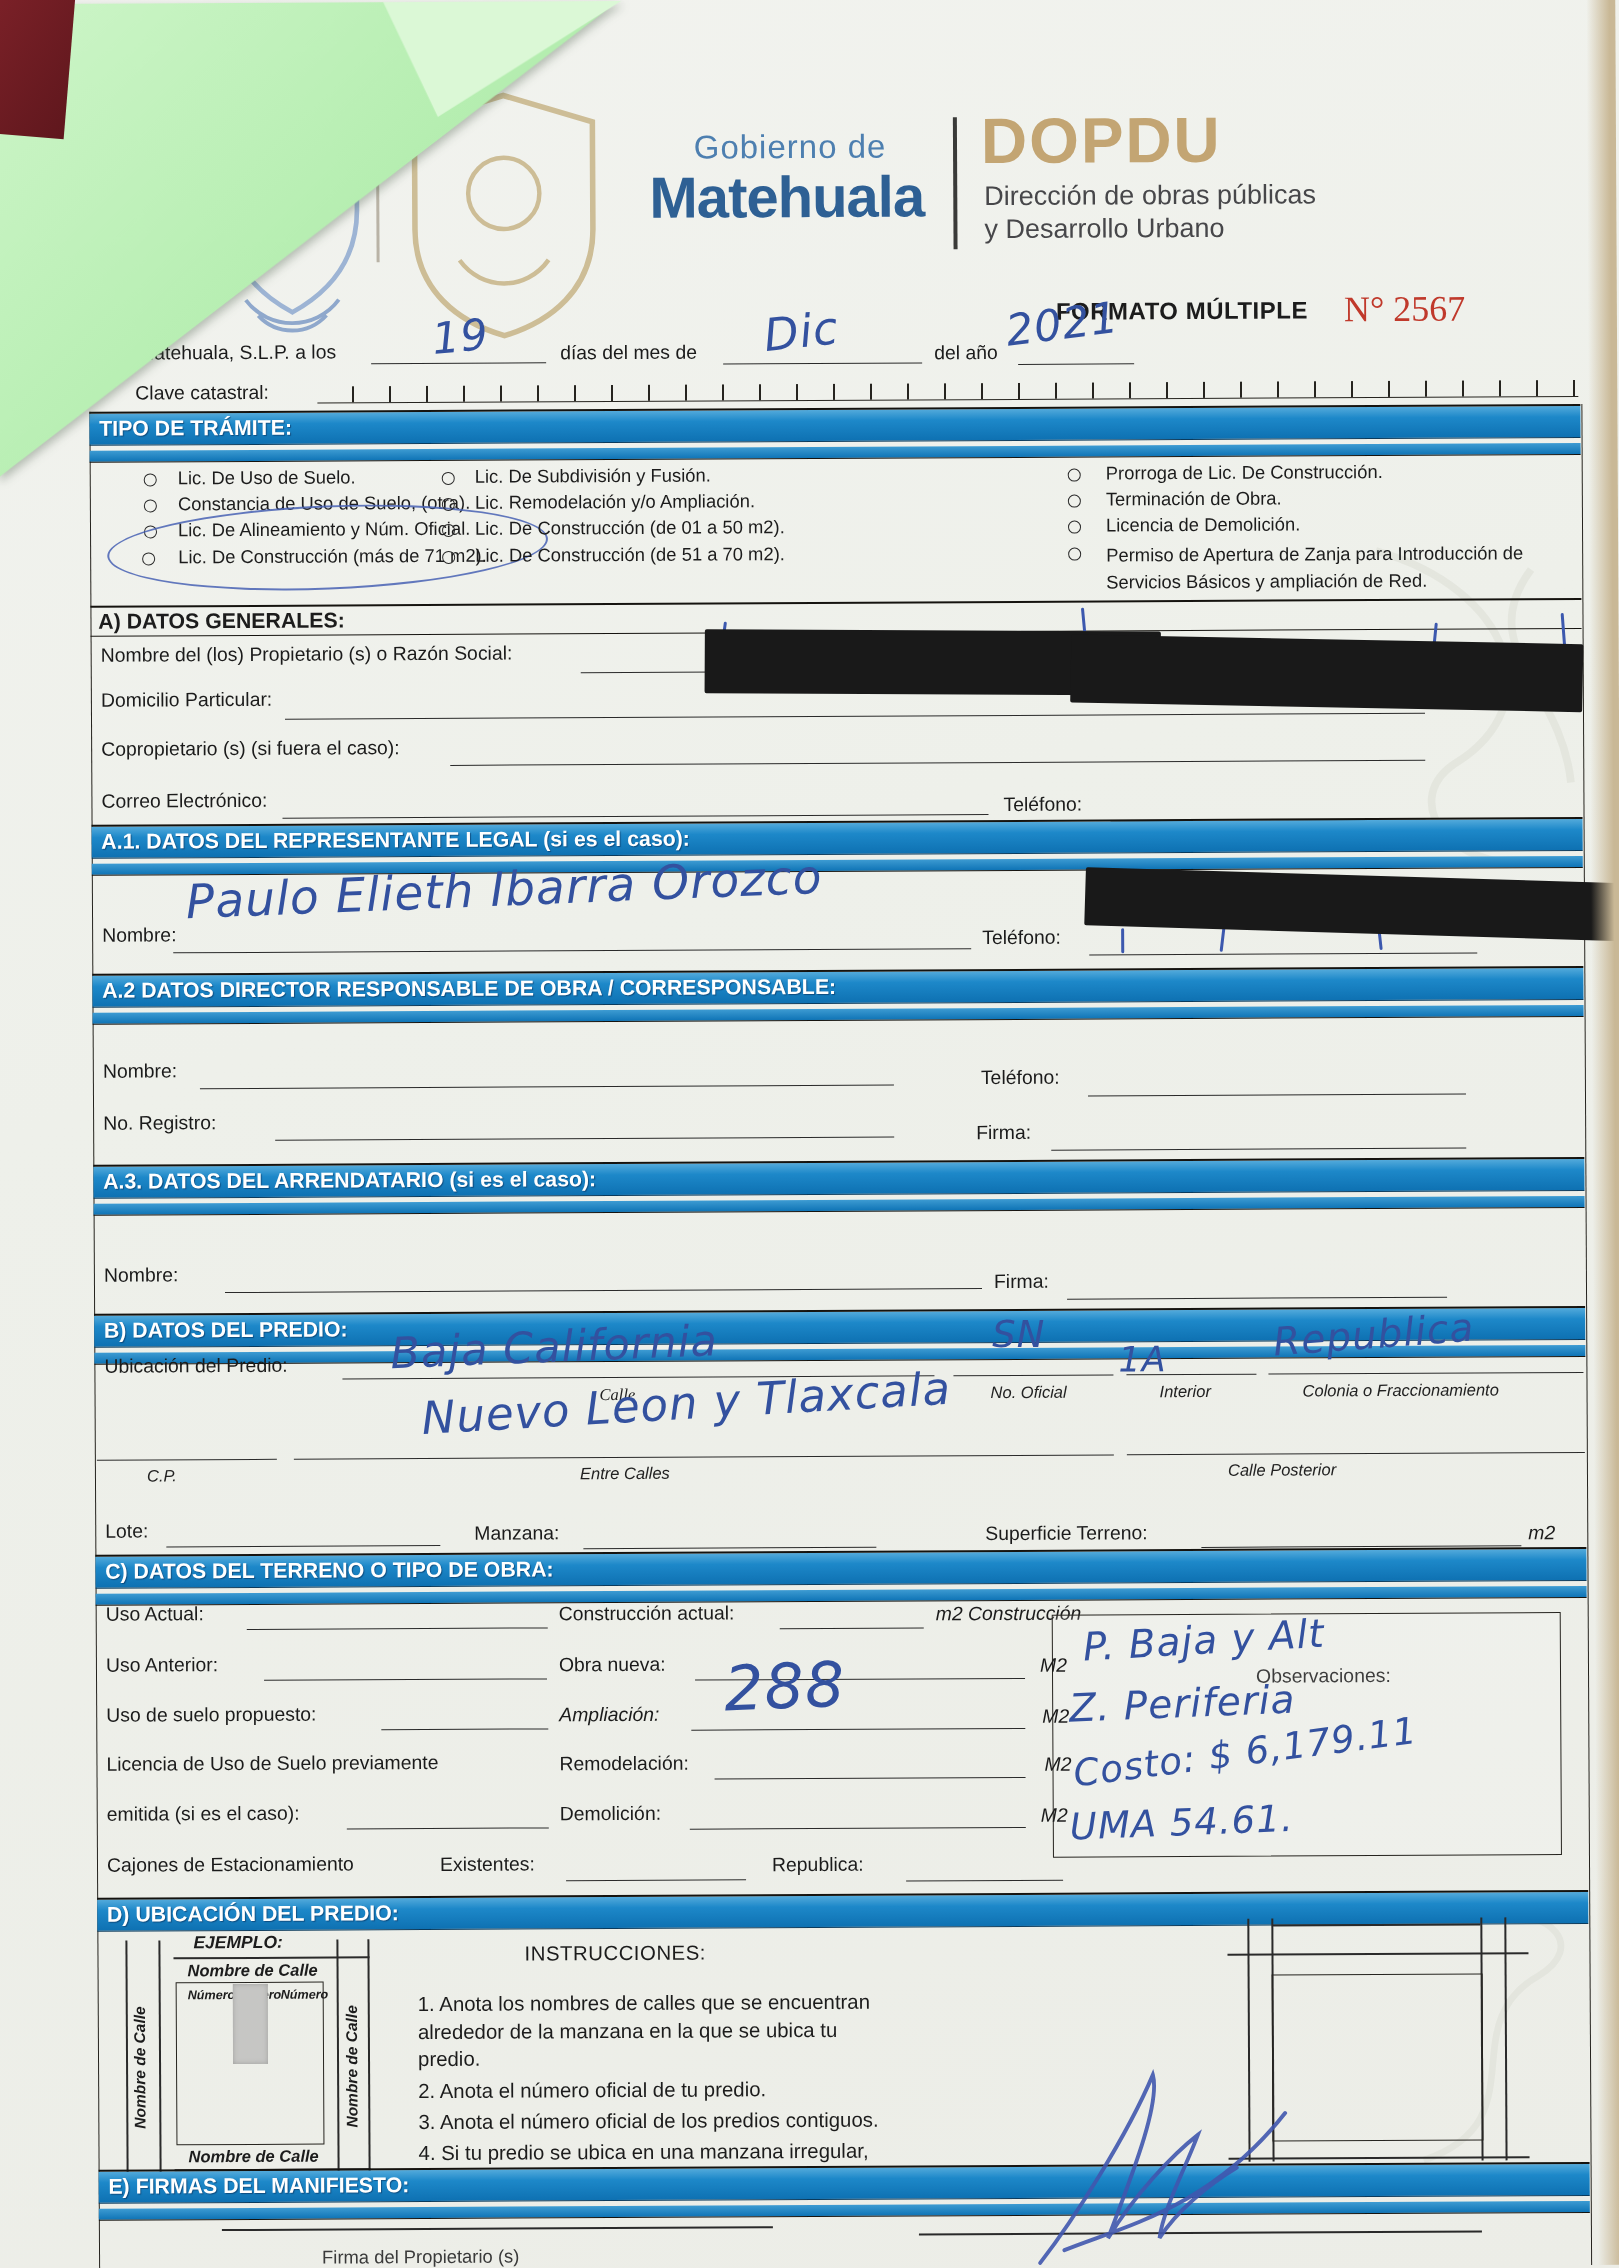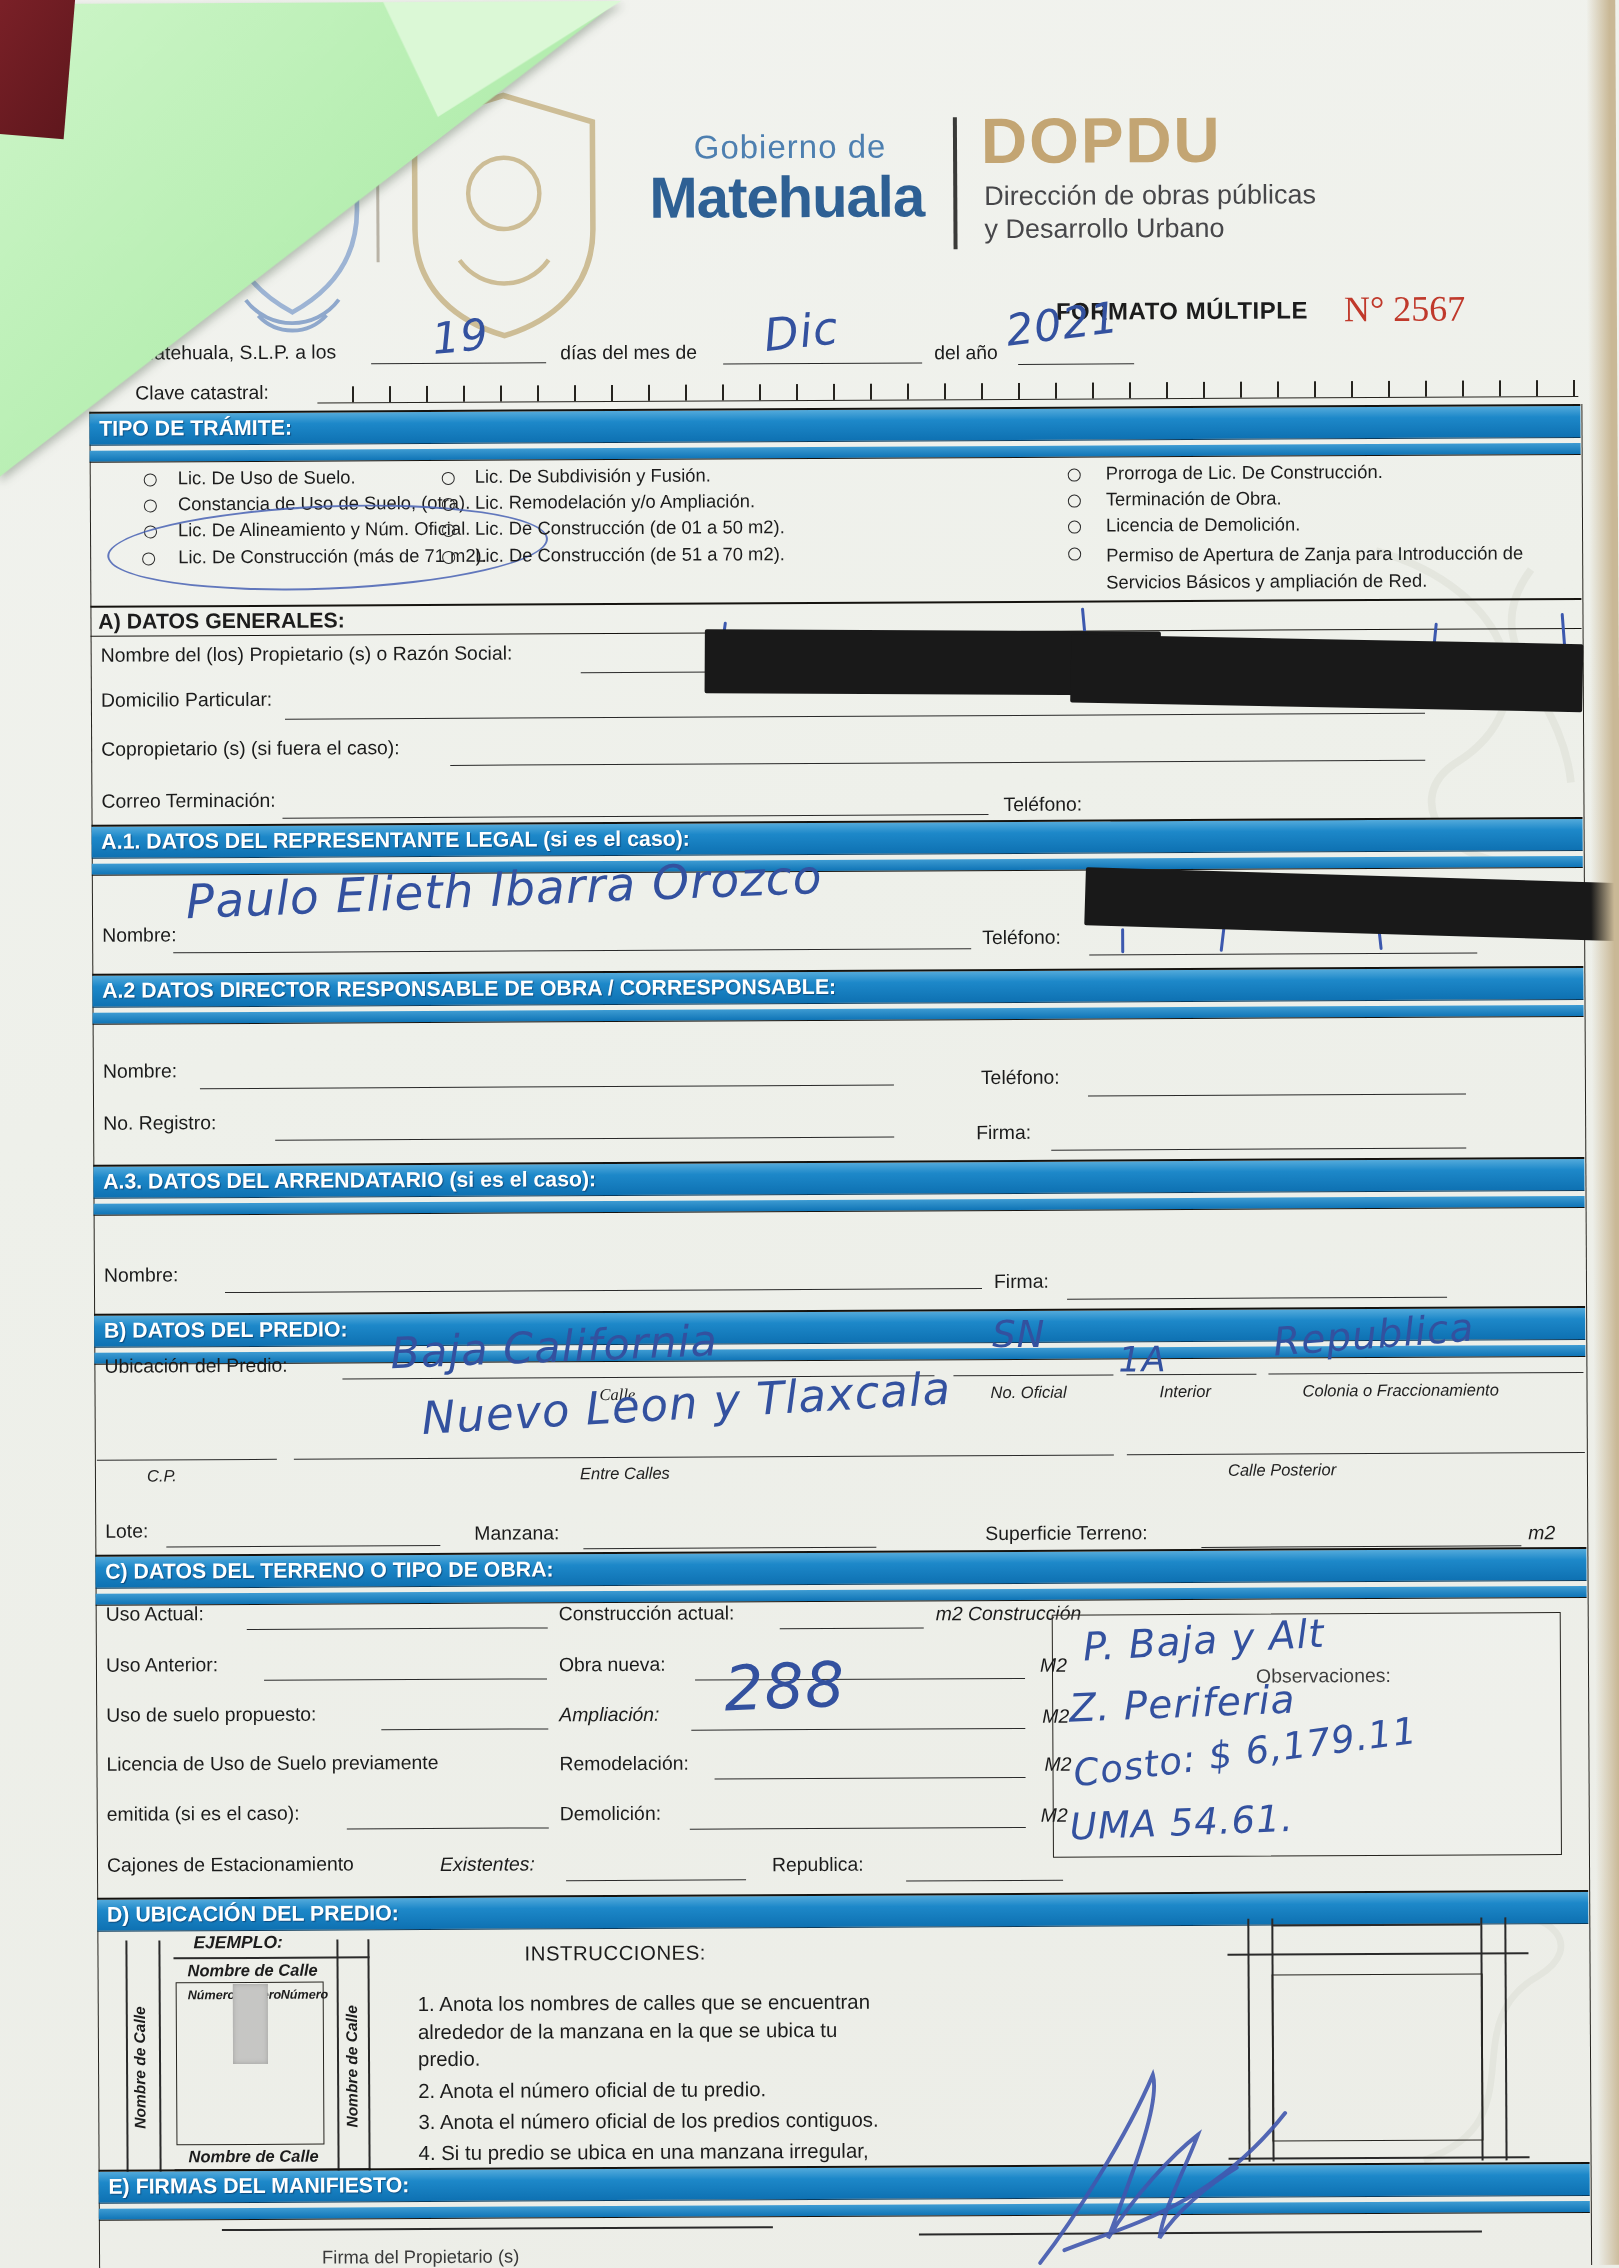--- a/index.html
+++ b/index.html
@@ -160,21 +160,21 @@
     <div class="penstroke" style="left:1564px;top:617px;height:53px;transform:rotate(-4deg);"></div>
     <div class="redact" style="left:706px;top:631px;width:456px;height:64px;transform:rotate(.6deg);"></div>
     <div class="redact" style="left:1072px;top:642px;width:512px;height:68px;transform:rotate(1.4deg);"></div>
 
     <span class="lbl" style="left:102px;top:685px;">Domicilio Particular:</span>
     <div class="ln" style="left:286px;top:716px;width:1140px;"></div>
 
     <span class="lbl" style="left:102px;top:734px;">Copropietario (s) (si fuera el caso):</span>
     <div class="ln" style="left:451px;top:763px;width:975px;"></div>
 
-    <span class="lbl" style="left:102px;top:786px;">Correo Terminación:</span>
+    <span class="lbl" style="left:102px;top:786px;">Correo Electrónico:</span>
     <div class="ln" style="left:283px;top:815px;width:706px;"></div>
     <span class="lbl" style="left:1004px;top:794px;">Teléfono:</span>
     <div class="ln" style="left:1111px;top:823px;width:315px;"></div>
 
     <div class="secbar" style="top:821px;">
       <div class="main">
           <span>A.1. DATOS DEL REPRESENTANTE LEGAL (si es el caso):</span>
         </div>
       <div class="strip"></div>
     </div>
@@ -288,21 +288,21 @@
     <div class="ln" style="left:710px;top:1778px;width:311px;"></div>
     <span class="lbl" style="left:1040px;top:1754px;font-style:italic;">M2</span>
 
     <span class="lbl" style="left:102px;top:1799px;">emitida (si es el caso):</span>
     <div class="ln" style="left:342px;top:1826px;width:202px;"></div>
     <span class="lbl" style="left:555px;top:1801px;">Demolición:</span>
     <div class="ln" style="left:685px;top:1828px;width:336px;"></div>
     <span class="lbl" style="left:1036px;top:1805px;font-style:italic;">M2</span>
 
     <span class="lbl" style="left:102px;top:1850px;">Cajones de Estacionamiento</span>
-    <span class="lbl" style="left:435px;top:1851px;font-style:italic;">Existentes:</span>
+    <span class="lbl" style="left:435px;top:1851px;">Existentes:</span>
     <div class="ln" style="left:561px;top:1879px;width:180px;"></div>
     <span class="lbl" style="left:767px;top:1853px;">Republica:</span>
     <div class="ln" style="left:901px;top:1881px;width:157px;"></div>
 
     <div class="secbar" style="top:1894px;">
       <div class="main">
           <span>D) UBICACIÓN DEL PREDIO:</span>
         </div>
     </div>
 

